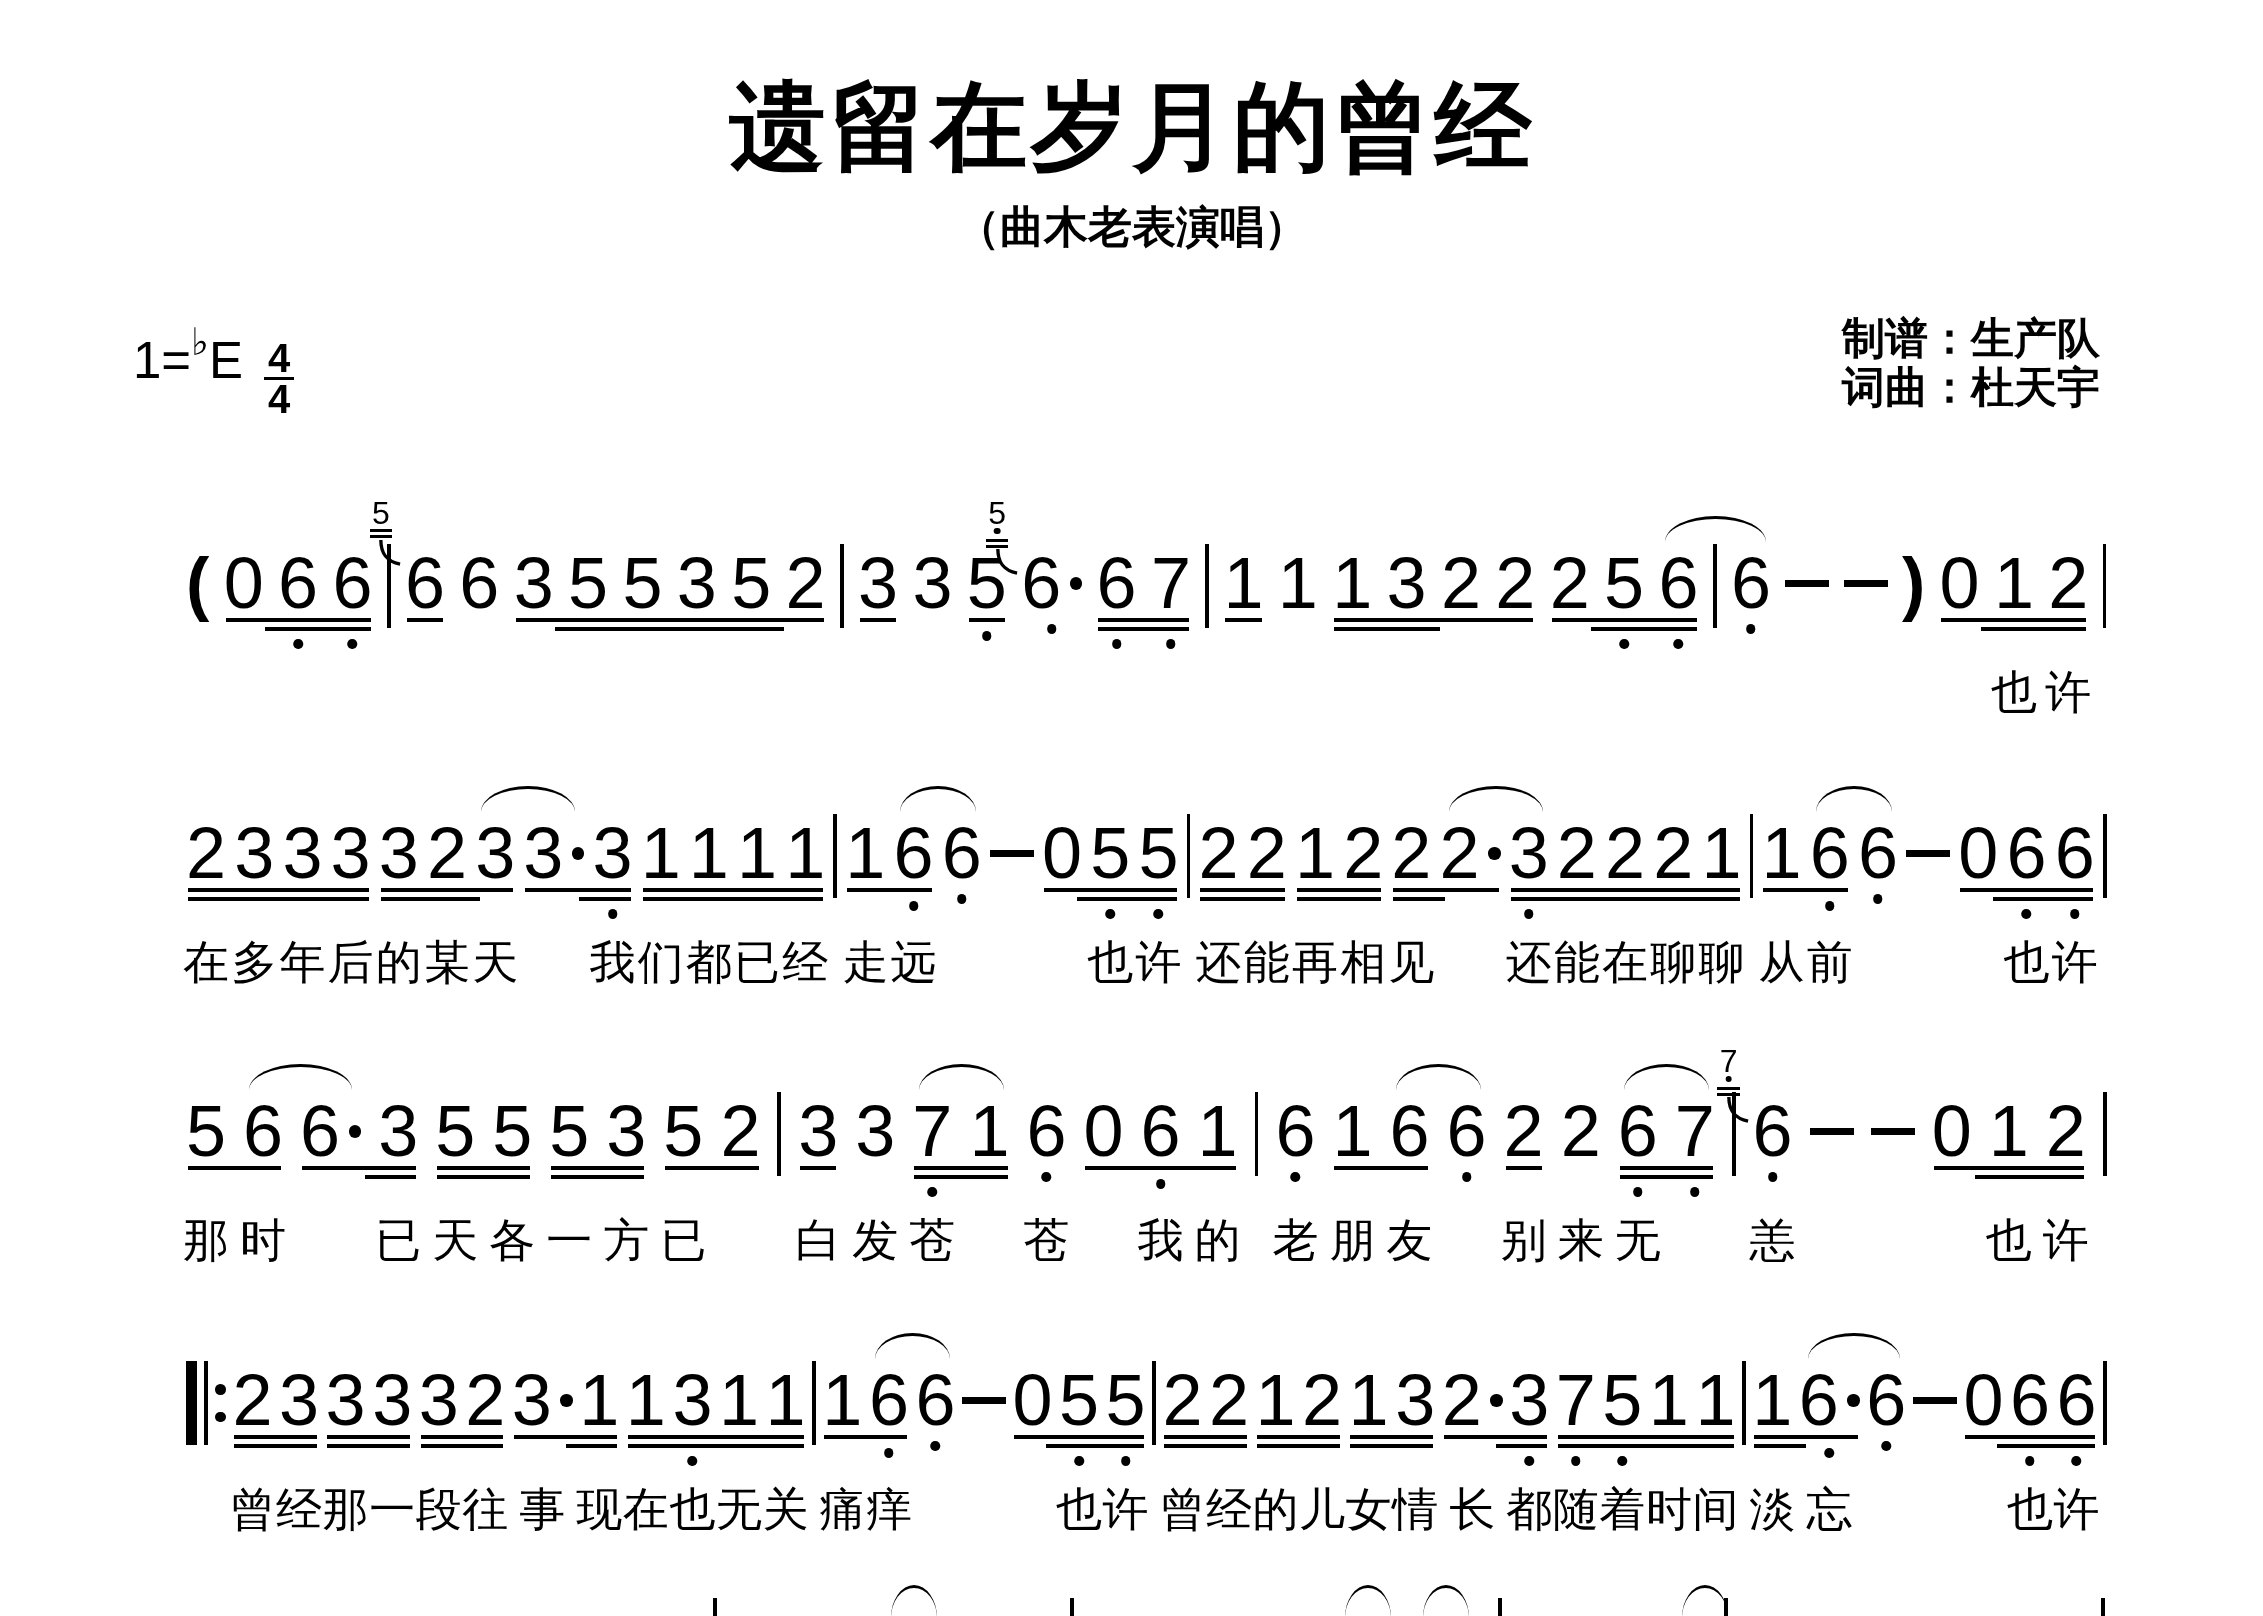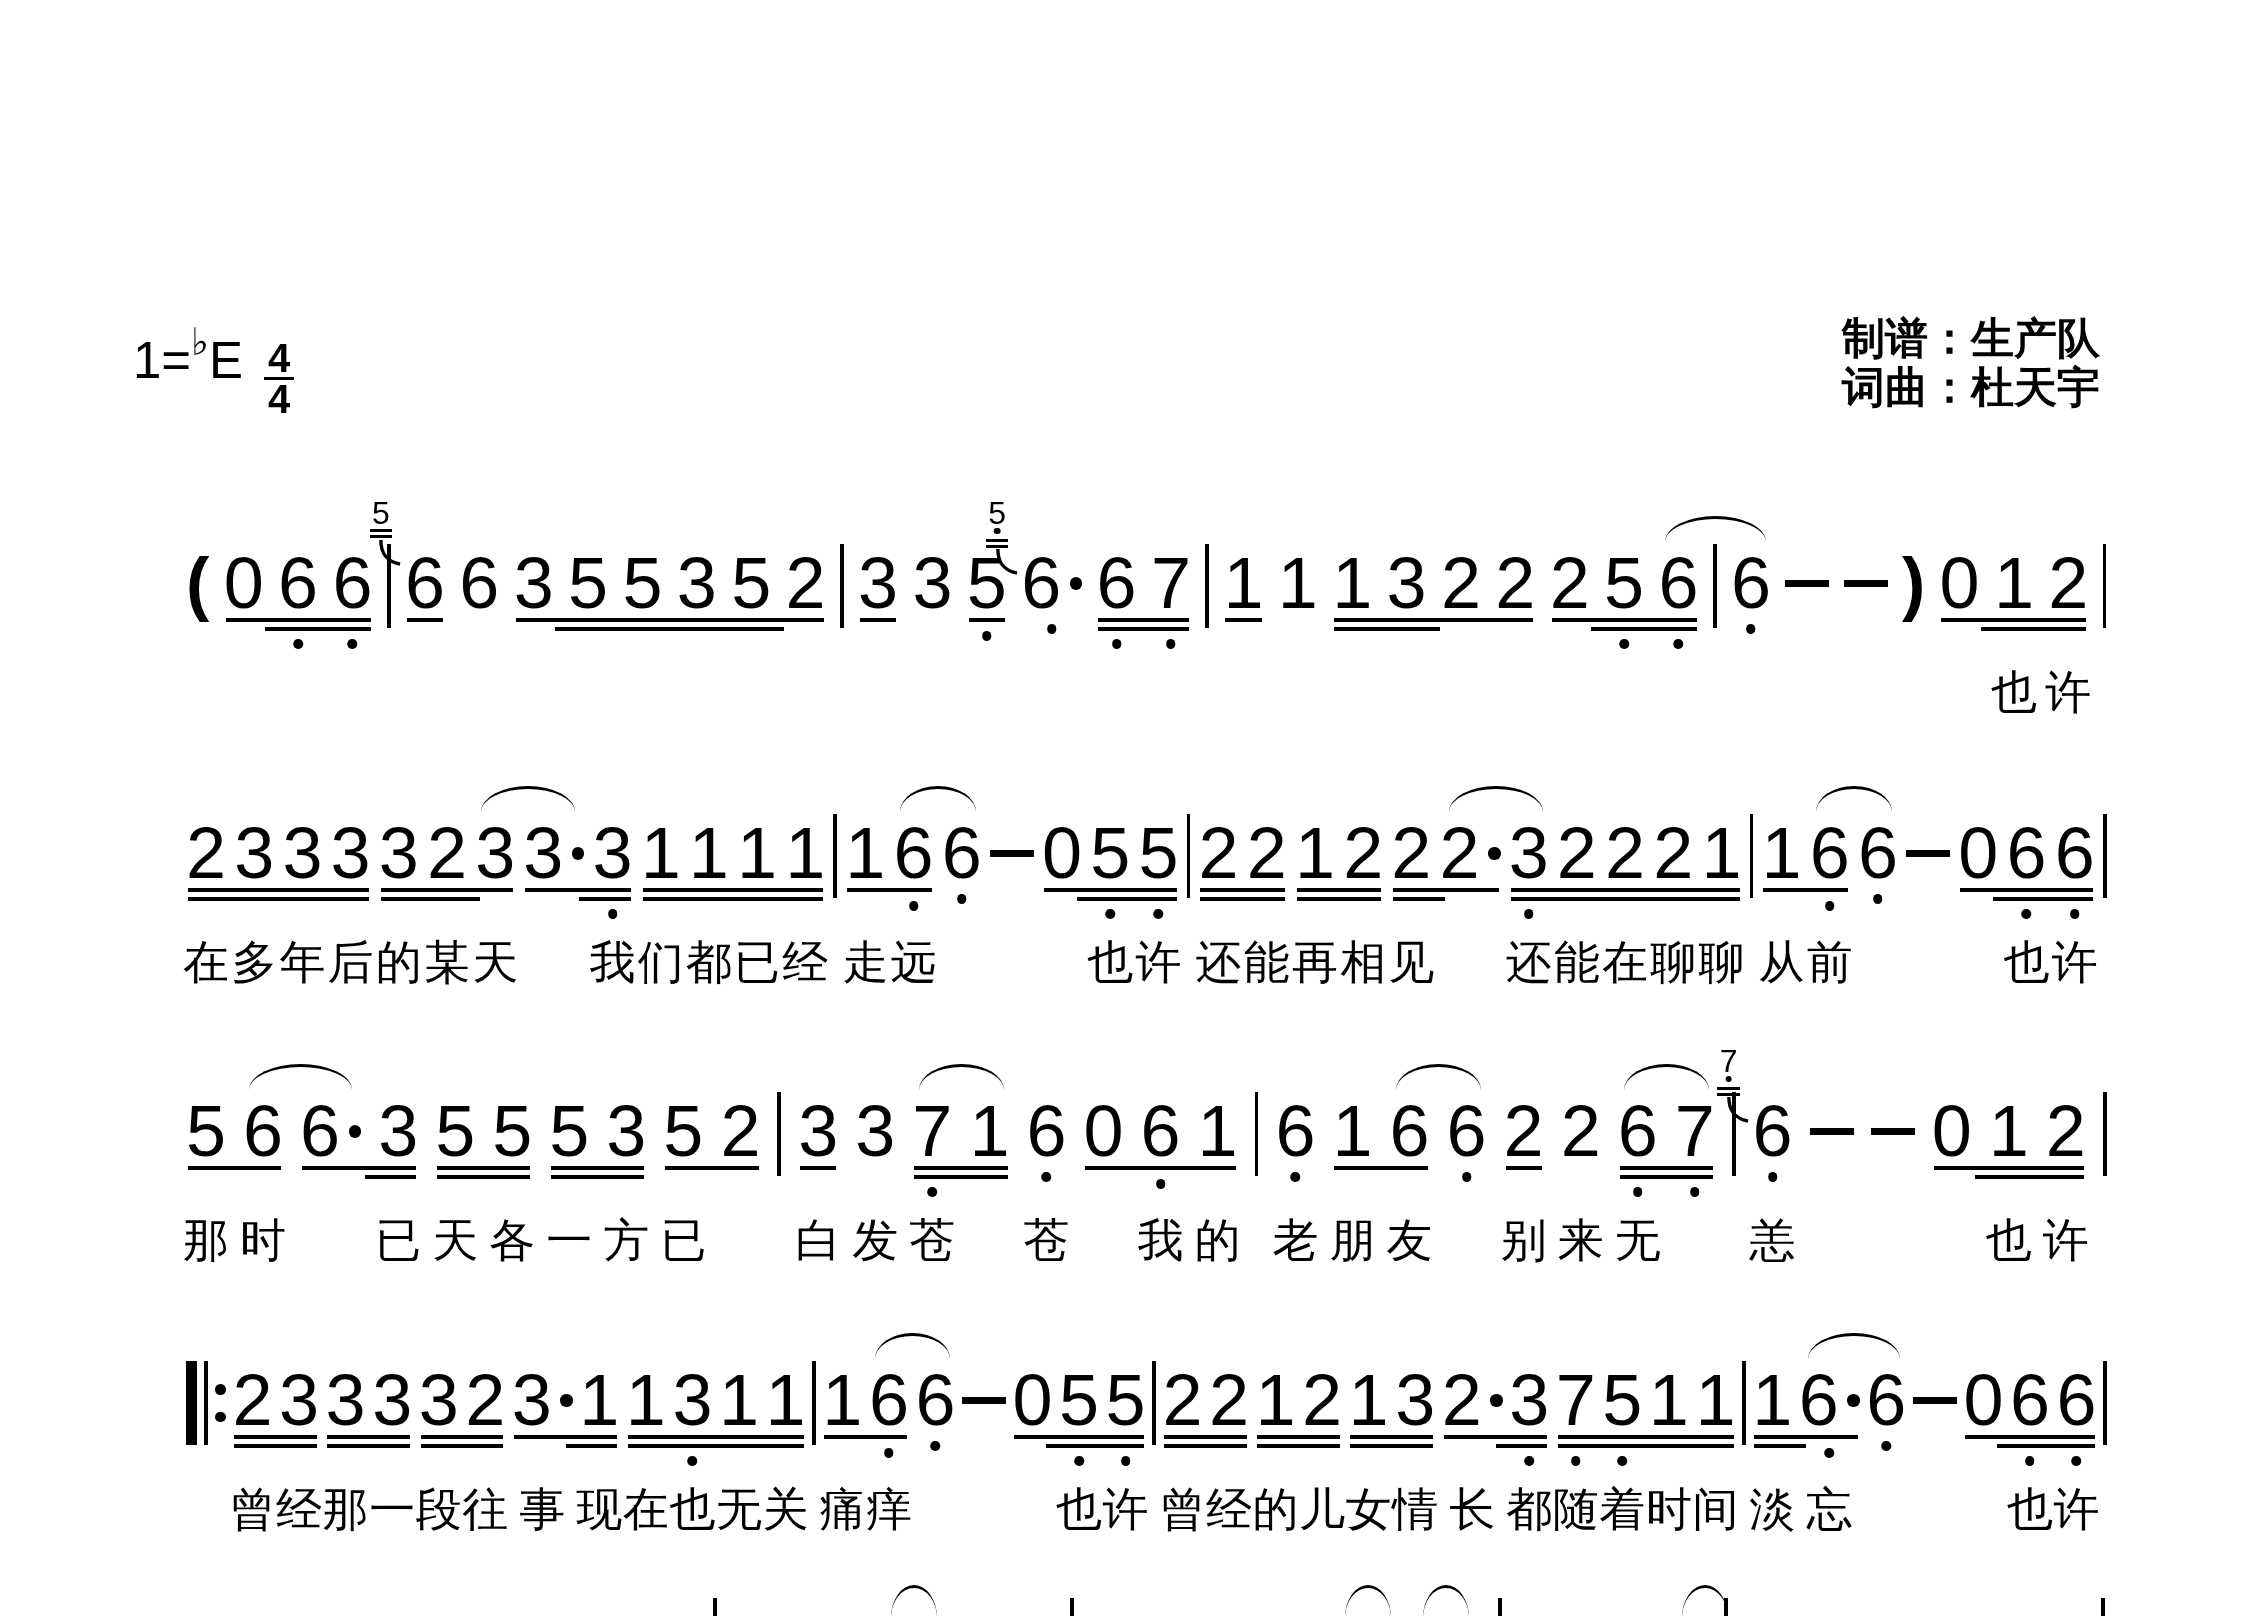--- a/index.html
+++ b/index.html
@@ -43,20 +43,22 @@
   .gul{position:absolute;left:4.8px;right:4.8px;height:2.9px;background:#000;}
   .ghook{position:absolute;left:12.4px;}
   .bstub{position:absolute;width:3.8px;height:21px;background:#000;}
   .astub{position:absolute;width:46px;height:30px;border-top:3.8px solid #000;
          border-radius:50% 50% 0 0/100% 100% 0 0;}
 </style>
 </head>
 <body>
 
 <div class="sheet">
+  <div class="title">遗留在岁月的曾经</div>
+  <div class="subtitle">（曲木老表演唱）</div>
   <div class="keysig">
     <span>1=</span><span class="flat">♭</span><span>E</span><span class="ts">
         <span class="tn">4</span>
         <span>4</span>
       </span>
   </div>
   <div class="credits">
     <div>制谱：生产队</div>
     <div>词曲：杜天宇</div>
   </div>

